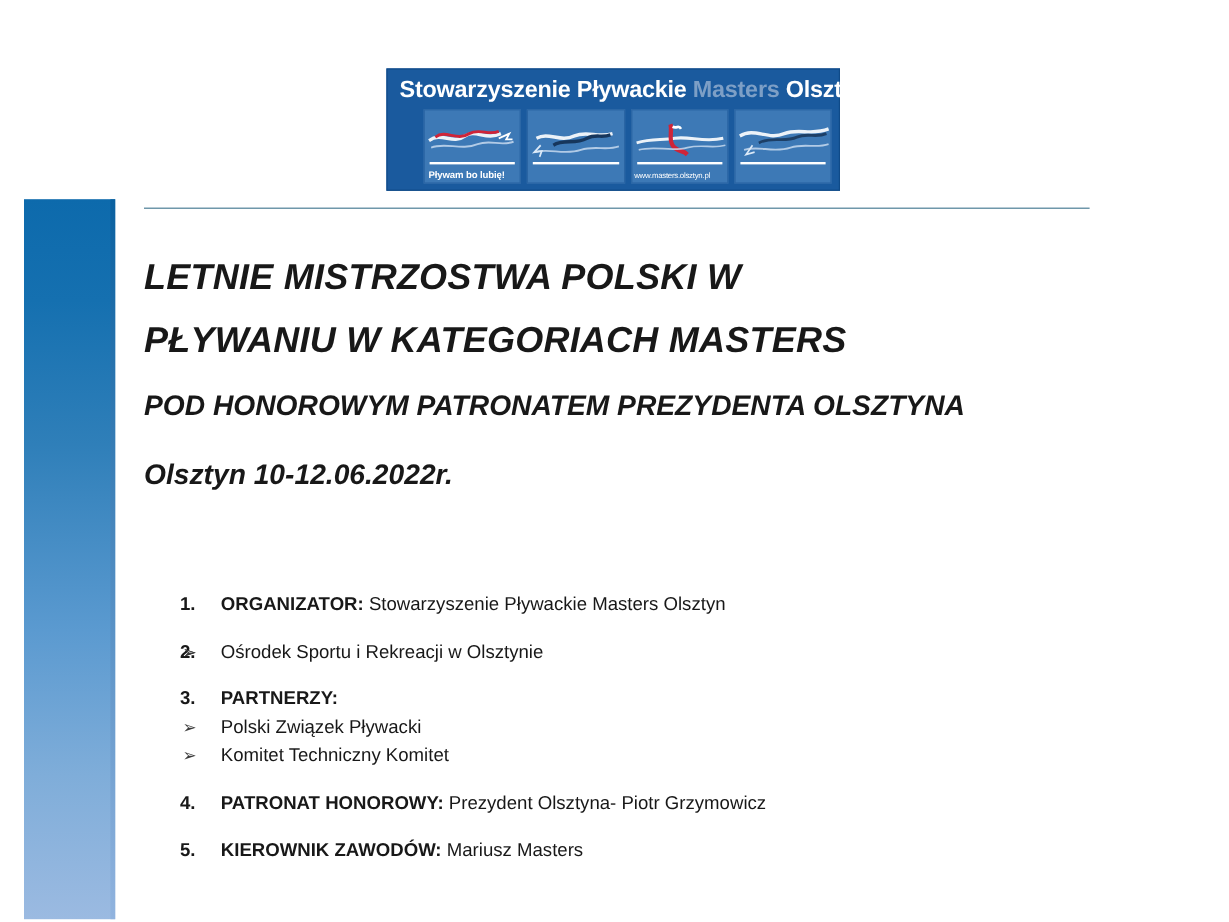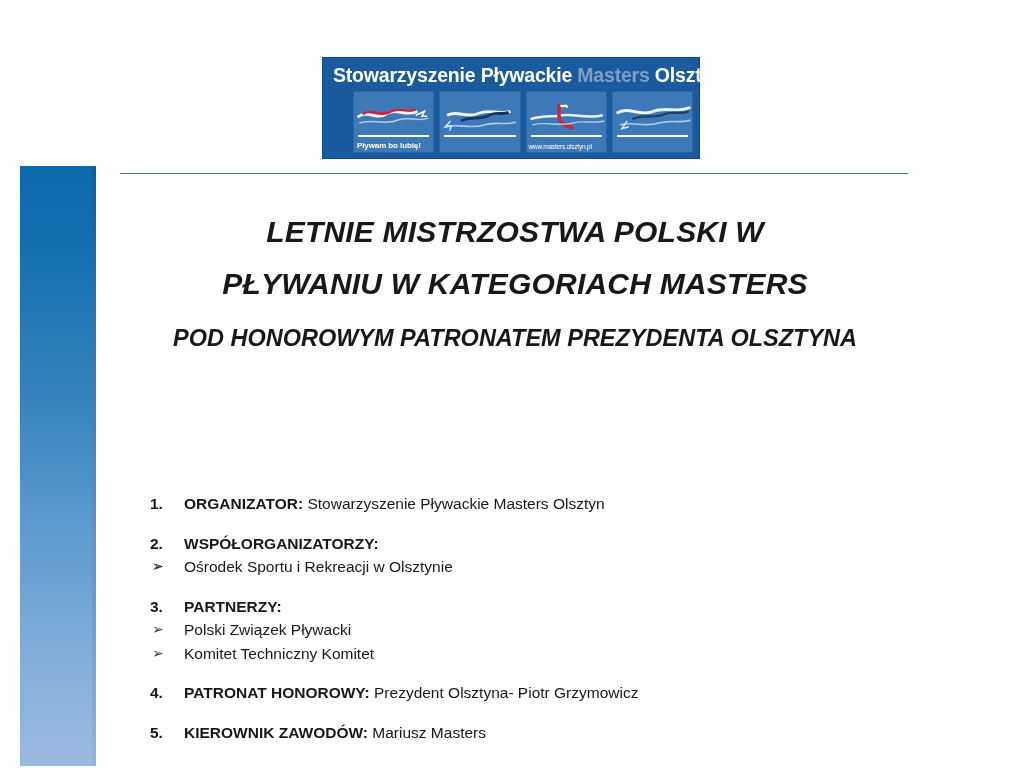--- a/index.html
+++ b/index.html
@@ -102,21 +102,21 @@
     left: 120px; top: 173px;
     width: 788px; height: 1px;
     background: #4d7e96;
   }
 
   
   #headings {
     position: absolute;
     left: 120px; top: 206px;
     width: 790px;
-    text-align: center;
+    text-align: left;
   }
   .h-main {
     font-size: 30px;
     font-weight: bold;
     font-style: italic;
     line-height: 52px;
     letter-spacing: .2px;
     white-space: nowrap;
   }
   .h-sub {
@@ -231,25 +231,26 @@
 
   </div>
 </div>
 
 <div id="top-rule"></div>
 
 <div id="headings">
   <div class="h-main">LETNIE MISTRZOSTWA POLSKI W</div>
   <div class="h-main">PŁYWANIU W KATEGORIACH MASTERS</div>
   <div class="h-sub">POD HONOROWYM PATRONATEM PREZYDENTA OLSZTYNA</div>
+  <div class="h-date">Olsztyn 10-12.06.2022r.</div>
 </div>
 
 <div id="content-list">
     <div class="num-item"><span class="num-marker">1.</span><span class="item-label">ORGANIZATOR:</span><span class="item-value"> Stowarzyszenie Pływackie Masters Olsztyn</span></div>
-    <div class="num-item"><span class="num-marker">2.</span><span class="item-label">WSPÓŁORGANIZATORZY:</span><span class="item-value"></span></div>
+    <div class="num-item"><span class="num-marker">2.</span><span class="item-value"></span></div>
     <div class="bullet-item"><span class="bullet-marker">➢</span></div>
     <div class="bullet-item"><span class="bullet-marker">➢</span><span>Ośrodek Sportu i Rekreacji w Olsztynie</span></div>
     <div class="num-item"><span class="num-marker">3.</span><span class="item-label">PARTNERZY:</span><span class="item-value"></span></div>
     <div class="bullet-item"><span class="bullet-marker">➢</span><span>Polski Związek Pływacki</span></div>
     <div class="bullet-item"><span class="bullet-marker">➢</span><span>Komitet Techniczny Komitet</span></div>
     <div class="num-item"><span class="num-marker">4.</span><span class="item-label">PATRONAT HONOROWY:</span><span class="item-value"> Prezydent Olsztyna- Piotr Grzymowicz</span></div>
     <div class="num-item"><span class="num-marker">5.</span><span class="item-label">KIEROWNIK ZAWODÓW:</span><span class="item-value"> Mariusz Masters</span></div>
   </div>
 
 </body></html>

